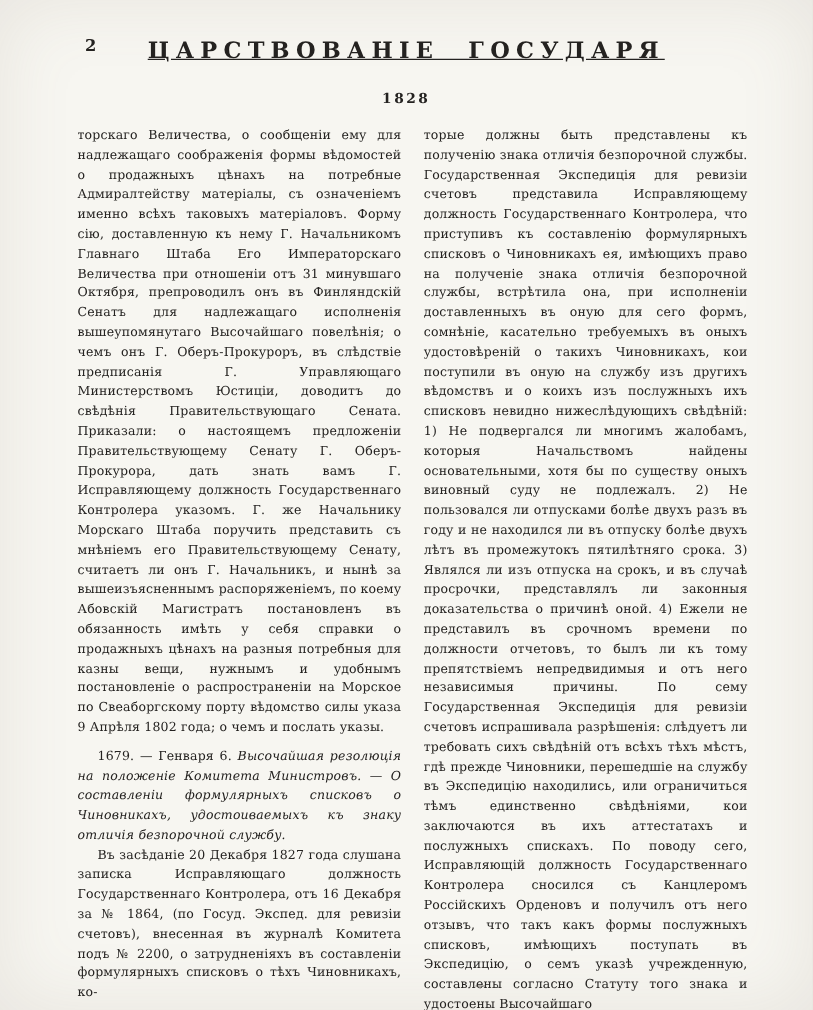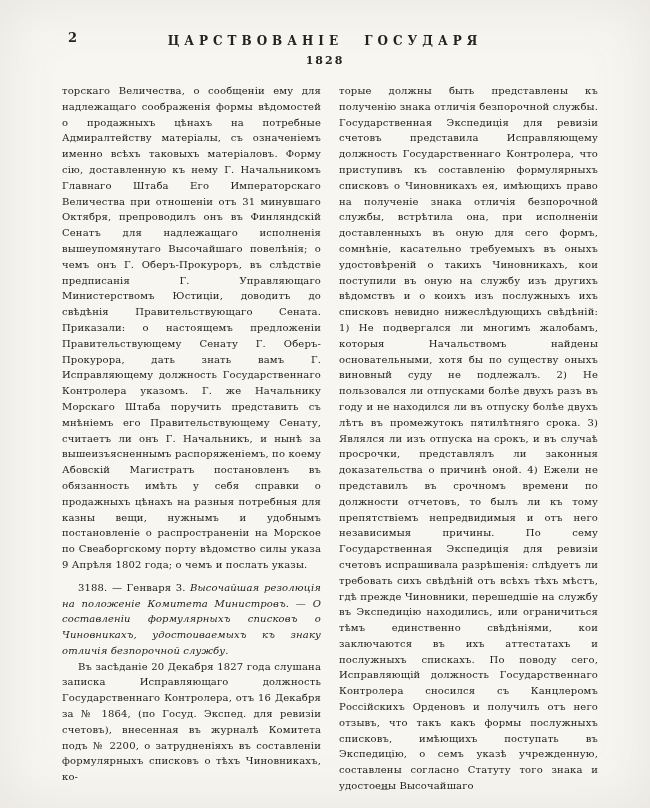--- a/index.html
+++ b/index.html
@@ -25,32 +25,33 @@
   }
   .page-number {
     position: absolute;
     left: 68px;
     top: 30px;
     font-size: 13px;
     font-weight: bold;
   }
   .running-title {
     display: inline-block;
-    font-size: 12px;
+    font-size: 18px;
     font-weight: bold;
     letter-spacing: 5px;
     word-spacing: 12px;
     white-space: nowrap;
+    text-decoration: underline;
   }
   .year-heading {
     text-align: center;
     font-size: 11px;
     font-weight: bold;
     letter-spacing: 2px;
-    margin-top: 5px;
+    margin-top: 21px;
   }
   .columns {
     display: flex;
     gap: 18px;
     padding: 16px 52px 0 62px;
   }
   .column {
     flex: 1 1 0;
     font-size: 10px;
     line-height: 15.8px;
@@ -88,21 +89,21 @@
     <span class="page-number">2</span>
     <span class="running-title">ЦАРСТВОВАНІЕ ГОСУДАРЯ</span>
   </div>
 
   <div class="year-heading">1828</div>
 
   <div class="columns">
 
     <div class="column">
       <p class="no-indent">торскаго Величества, о сообщеніи ему для надлежащаго соображенія формы вѣдомостей о продажныхъ цѣнахъ на потребные Адмиралтейству матеріалы, съ означеніемъ именно всѣхъ таковыхъ матеріаловъ. Форму сію, доставленную къ нему Г. Начальникомъ Главнаго Штаба Его Императорскаго Величества при отношеніи отъ 31 минувшаго Октября, препроводилъ онъ въ Финляндскій Сенатъ для надлежащаго исполненія вышеупомянутаго Высочайшаго повелѣнія; о чемъ онъ Г. Оберъ-Прокуроръ, въ слѣдствіе предписанія Г. Управляющаго Министерствомъ Юстиціи, доводитъ до свѣдѣнія Правительствующаго Сената. Приказали: о настоящемъ предложеніи Правительствующему Сенату Г. Оберъ-Прокурора, дать знать вамъ Г. Исправляющему должность Государственнаго Контролера указомъ. Г. же Начальнику Морскаго Штаба поручить представить съ мнѣніемъ его Правительствующему Сенату, считаетъ ли онъ Г. Начальникъ, и нынѣ за вышеизъясненнымъ распоряженіемъ, по коему Абовскій Магистратъ постановленъ въ обязанность имѣть у себя справки о продажныхъ цѣнахъ на разныя потребныя для казны вещи, нужнымъ и удобнымъ постановленіе о распространеніи на Морское по Свеаборгскому порту вѣдомство силы указа 9 Апрѣля 1802 года; о чемъ и послать указы.</p>
-      <p class="entry-heading"><span>3188. — Генваря 3. </span><span class="italic">Высочайшая резолюція на положеніе Комитета Министровъ. — О составленіи формулярныхъ списковъ о Чиновникахъ, удостоиваемыхъ къ знаку отличія безпорочной службу.</span></p>
+      <p class="entry-heading"><span>1679. — Генваря 6. </span><span class="italic">Высочайшая резолюція на положеніе Комитета Министровъ. — О составленіи формулярныхъ списковъ о Чиновникахъ, удостоиваемыхъ къ знаку отличія безпорочной службу.</span></p>
       <p>Въ засѣданіе 20 Декабря 1827 года слушана записка Исправляющаго должность Государственнаго Контролера, отъ 16 Декабря за № 1864, (по Госуд. Экспед. для ревизіи счетовъ), внесенная въ журналѣ Комитета подъ № 2200, о затрудненіяхъ въ составленіи формулярныхъ списковъ о тѣхъ Чиновникахъ, ко-</p>
     </div>
 
     <div class="column">
       <p class="no-indent">торые должны быть представлены къ полученію знака отличія безпорочной службы. Государственная Экспедиція для ревизіи счетовъ представила Исправляющему должность Государственнаго Контролера, что приступивъ къ составленію формулярныхъ списковъ о Чиновникахъ ея, имѣющихъ право на полученіе знака отличія безпорочной службы, встрѣтила она, при исполненіи доставленныхъ въ оную для сего формъ, сомнѣніе, касательно требуемыхъ въ оныхъ удостовѣреній о такихъ Чиновникахъ, кои поступили въ оную на службу изъ другихъ вѣдомствъ и о коихъ изъ послужныхъ ихъ списковъ невидно нижеслѣдующихъ свѣдѣній: 1) Не подвергался ли многимъ жалобамъ, которыя Начальствомъ найдены основательными, хотя бы по существу оныхъ виновный суду не подлежалъ. 2) Не пользовался ли отпусками болѣе двухъ разъ въ году и не находился ли въ отпуску болѣе двухъ лѣтъ въ промежутокъ пятилѣтняго срока. 3) Являлся ли изъ отпуска на срокъ, и въ случаѣ просрочки, представлялъ ли законныя доказательства о причинѣ оной. 4) Ежели не представилъ въ срочномъ времени по должности отчетовъ, то былъ ли къ тому препятствіемъ непредвидимыя и отъ него независимыя причины. По сему Государственная Экспедиція для ревизіи счетовъ испрашивала разрѣшенія: слѣдуетъ ли требовать сихъ свѣдѣній отъ всѣхъ тѣхъ мѣстъ, гдѣ прежде Чиновники, перешедшіе на службу въ Экспедицію находились, или ограничиться тѣмъ единственно свѣдѣніями, кои заключаются въ ихъ аттестатахъ и послужныхъ спискахъ. По поводу сего, Исправляющій должность Государственнаго Контролера сносился съ Канцлеромъ Россійскихъ Орденовъ и получилъ отъ него отзывъ, что такъ какъ формы послужныхъ списковъ, имѣющихъ поступать въ Экспедицію, о семъ указѣ учрежденную, составлены согласно Статуту того знака и удостоены Высочайшаго</p>
     </div>
 
   </div>
 
   <span class="footer-mark">—</span>

